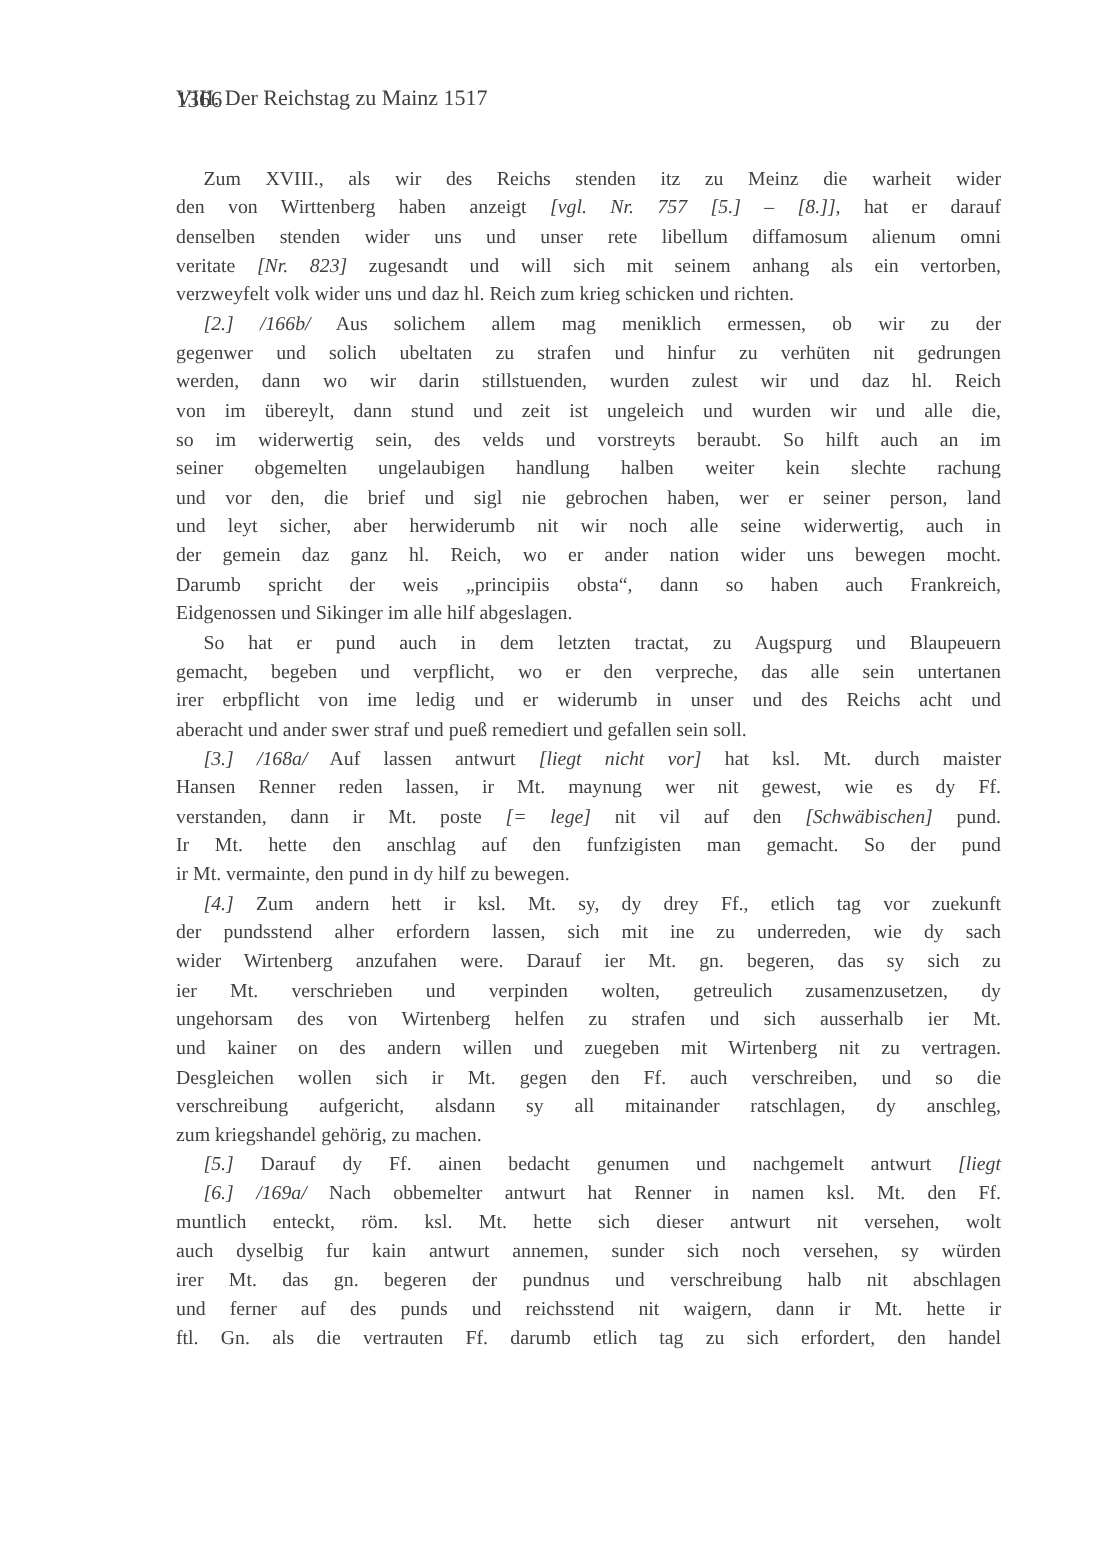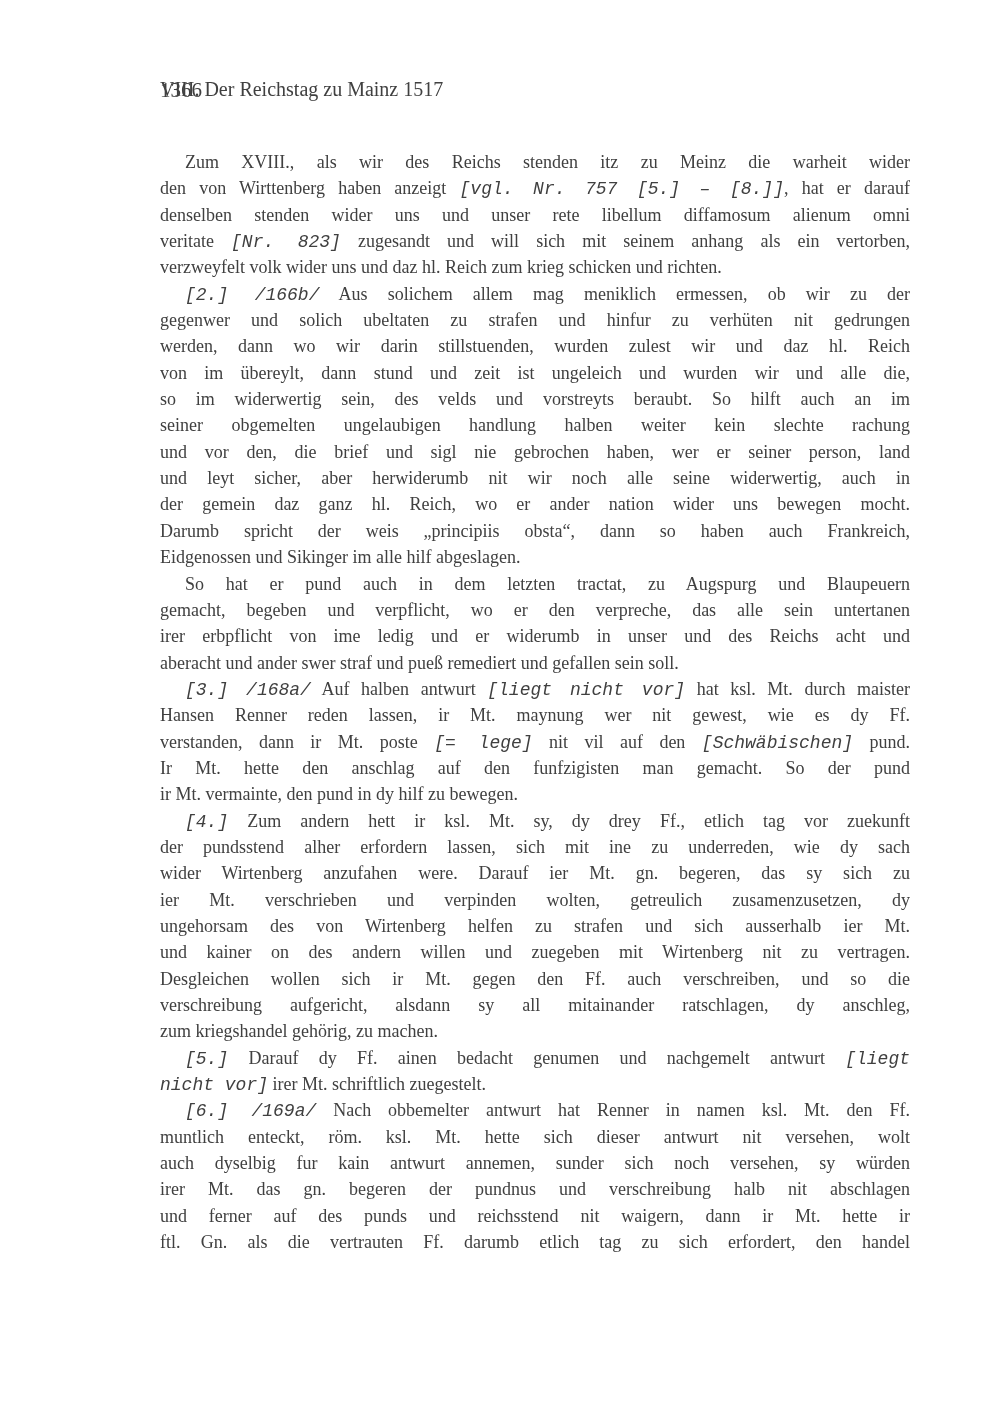--- a/index.html
+++ b/index.html
@@ -6,21 +6,21 @@
   body { width:1004px; height:1418px; position:relative; overflow:hidden; }
   .page { position:absolute; left:0; top:0; width:1004px; height:1418px; background:#fff; color:#404040;
           font-family:"Liberation Serif","DejaVu Serif",serif; }
   .header { position:absolute; top:78px; left:160px; width:750px; height:30px; font-size:21px; }
   .page-number { position:absolute; left:0; top:0; }
   .running-head { position:absolute; left:0; right:0; top:0; text-align:left; font-size:20px; letter-spacing:0px; }
   .body-text { position:absolute; left:160px; top:121px; width:750px; font-size:18px; line-height:26.35px;margin-top:28px; }
   .ln { display:block; white-space:nowrap; text-align:justify; text-align-last:justify; height:26.35px; }
   .ln.last { text-align-last:left; }
   .ind { padding-left:25px; }
-  i, .it { font-style:italic;font-family:Liberation Mono, monospace; }
+  i, .it { font-style:italic; }
 </style>
 </head>
 <body>
 
 <div class="page">
   <div class="header">
     <span class="page-number">1366</span>
     <div class="running-head">VIII. Der Reichstag zu Mainz 1517</div>
   </div>
 
@@ -45,40 +45,39 @@
         <span class="ln"><span>Darumb spricht der weis „principiis obsta“, dann so haben auch Frankreich,</span></span>
         <span class="ln last"><span>Eidgenossen und Sikinger im alle hilf abgeslagen.</span></span>
       </div>
       <div>
         <span class="ln ind"><span>So hat er pund auch in dem letzten tractat, zu Augspurg und Blaupeuern</span></span>
         <span class="ln"><span>gemacht, begeben und verpflicht, wo er den verpreche, das alle sein untertanen</span></span>
         <span class="ln"><span>irer erbpflicht von ime ledig und er widerumb in unser und des Reichs acht und</span></span>
         <span class="ln last"><span>aberacht und ander swer straf und pueß remediert und gefallen sein soll.</span></span>
       </div>
       <div>
-        <span class="ln ind"><span class="it">[3.] /168a/</span><span> Auf halben antwurt </span><span class="it">[liegt nicht vor]</span><span> hat ksl. Mt. durch maister</span></span>
+        <span class="ln ind"><span class="it">[3.] /168a/</span><span> Auf lassen antwurt </span><span class="it">[liegt nicht vor]</span><span> hat ksl. Mt. durch maister</span></span>
         <span class="ln"><span>Hansen Renner reden lassen, ir Mt. maynung wer nit gewest, wie es dy Ff.</span></span>
         <span class="ln"><span>verstanden, dann ir Mt. poste </span><span class="it">[= lege]</span><span> nit vil auf den </span><span class="it">[Schwäbischen]</span><span> pund.</span></span>
         <span class="ln"><span>Ir Mt. hette den anschlag auf den funfzigisten man gemacht. So der pund</span></span>
         <span class="ln last"><span>ir Mt. vermainte, den pund in dy hilf zu bewegen.</span></span>
       </div>
       <div>
         <span class="ln ind"><span class="it">[4.]</span><span> Zum andern hett ir ksl. Mt. sy, dy drey Ff., etlich tag vor zuekunft</span></span>
         <span class="ln"><span>der pundsstend alher erfordern lassen, sich mit ine zu underreden, wie dy sach</span></span>
         <span class="ln"><span>wider Wirtenberg anzufahen were. Darauf ier Mt. gn. begeren, das sy sich zu</span></span>
         <span class="ln"><span>ier Mt. verschrieben und verpinden wolten, getreulich zusamenzusetzen, dy</span></span>
         <span class="ln"><span>ungehorsam des von Wirtenberg helfen zu strafen und sich ausserhalb ier Mt.</span></span>
         <span class="ln"><span>und kainer on des andern willen und zuegeben mit Wirtenberg nit zu vertragen.</span></span>
         <span class="ln"><span>Desgleichen wollen sich ir Mt. gegen den Ff. auch verschreiben, und so die</span></span>
         <span class="ln"><span>verschreibung aufgericht, alsdann sy all mitainander ratschlagen, dy anschleg,</span></span>
         <span class="ln last"><span>zum kriegshandel gehörig, zu machen.</span></span>
       </div>
       <div>
         <span class="ln ind"><span class="it">[5.]</span><span> Darauf dy Ff. ainen bedacht genumen und nachgemelt antwurt </span><span class="it">[liegt</span></span>
-        <span class="ln last"><span class="it">nicht vor]</span><span> irer Mt. schriftlich zuegestelt.</span></span>
       </div>
       <div>
         <span class="ln ind"><span class="it">[6.] /169a/</span><span> Nach obbemelter antwurt hat Renner in namen ksl. Mt. den Ff.</span></span>
         <span class="ln"><span>muntlich enteckt, röm. ksl. Mt. hette sich dieser antwurt nit versehen, wolt</span></span>
         <span class="ln"><span>auch dyselbig fur kain antwurt annemen, sunder sich noch versehen, sy würden</span></span>
         <span class="ln"><span>irer Mt. das gn. begeren der pundnus und verschreibung halb nit abschlagen</span></span>
         <span class="ln"><span>und ferner auf des punds und reichsstend nit waigern, dann ir Mt. hette ir</span></span>
         <span class="ln"><span>ftl. Gn. als die vertrauten Ff. darumb etlich tag zu sich erfordert, den handel</span></span>
       </div>
     </div>

